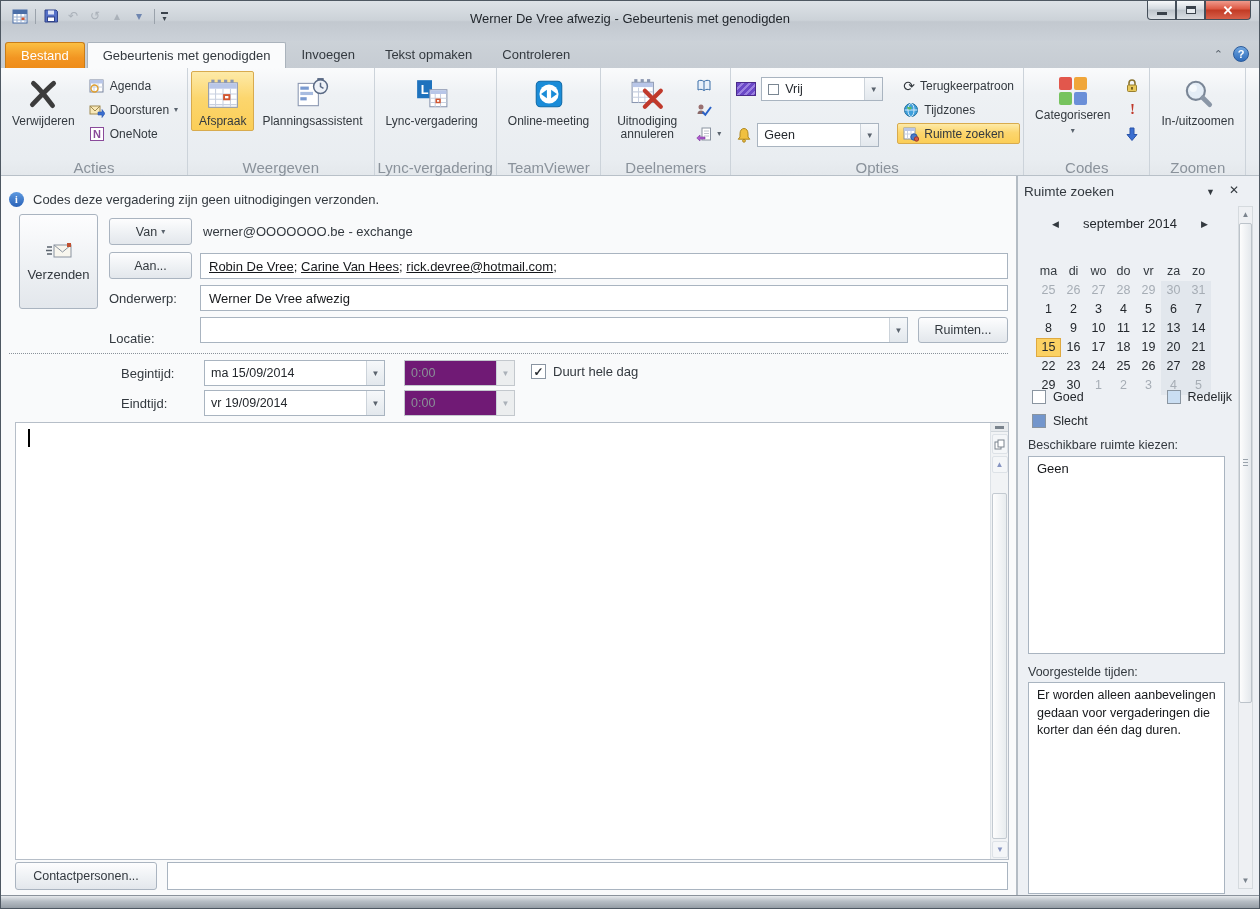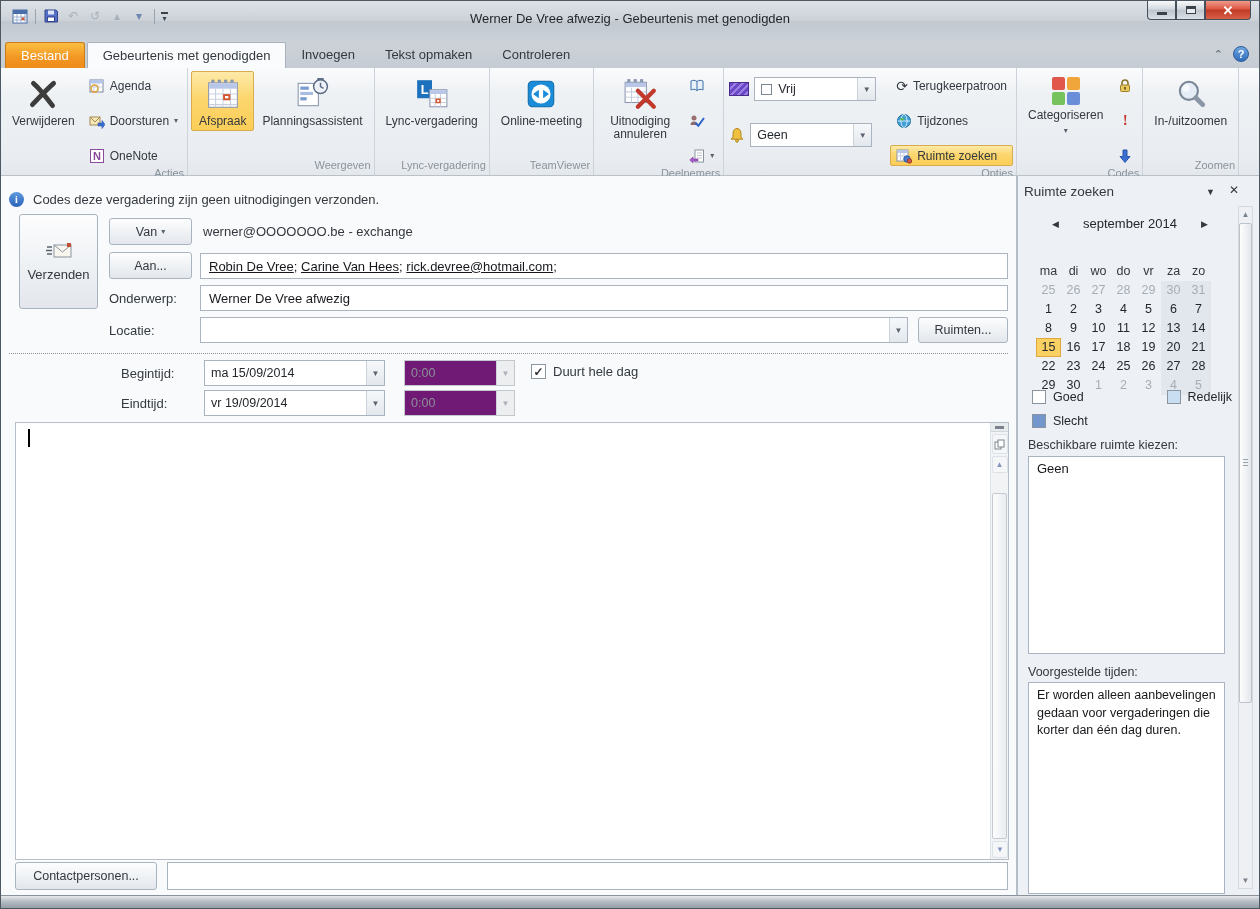--- a/index.html
+++ b/index.html
@@ -44,27 +44,27 @@
   .helpbtn { width:16px; height:16px; border-radius:50%; background:linear-gradient(#6fa6e0,#2f6cbb);
     color:#fff; font-size:11px; font-weight:bold; display:flex; align-items:center; justify-content:center;
     border:1px solid #2a5a9a; }
 
   
   .ribbon { height:108px; flex:0 0 108px; display:flex;
     background:linear-gradient(#fafbfc, #eef1f4 25%, #e9edf1 85%, #e4e8ec);
     border-bottom:1px solid #b8c0c8; }
   .rgroup { display:flex; flex-direction:column; border-right:1px solid #ccd3da; padding:3px 3px 0 3px; }
   .rgroup-content { flex:1; display:flex; align-items:flex-start; }
-  .rgroup-label { height:17px; text-align:right; font-size:11px; color:#8a929b; padding-top:1px; }
+  .rgroup-label { height:17px; text-align:center; font-size:15px; color:#8a929b; padding-top:1px; }
   .bigbtn { display:flex; flex-direction:column; align-items:center; justify-content:flex-start;
     gap:4px; padding:5px 7px 2px 7px; min-width:56px; border:1px solid transparent; border-radius:2px; }
   .bigbtn .blabel { font-size:12px; line-height:13px; color:#33393f; text-align:center; }
   .bigbtn.hl { background:linear-gradient(#fdeaa8, #fcd66e 45%, #fbce57);
     border:1px solid #d8ab4e; }
-  .smallcol { display:flex; flex-direction:column; justify-content:flex-start; gap:14px; padding-top:4px; }
+  .smallcol { display:flex; flex-direction:column; justify-content:flex-start; gap:3px; padding-top:4px; }
   .smallbtn { display:flex; align-items:center; gap:5px; height:21px; padding:0 5px;
     font-size:12px; color:#33393f; border:1px solid transparent; border-radius:2px; }
   .smallbtn.hl { background:linear-gradient(#fdeaa8, #fcd66e 45%, #fbce57); border:1px solid #d8ab4e; }
   .mini-arrow { font-size:8px; color:#5a636d; }
   .i32 { width:34px; height:34px; }
   .i16 { width:16px; height:16px; }
   .opties-left { display:flex; flex-direction:column; gap:22px; padding:6px 6px 0 2px; }
   .opt-row { display:flex; align-items:center; gap:5px; }
   .combo { display:flex; align-items:center; background:#fff; border:1px solid #a9b4c0;
     height:24px; font-size:12.5px; color:#24282d; padding-left:6px; }
@@ -475,21 +475,21 @@
       <div class="btn abs" style="left:108px;top:76px;width:83px;height:27px">
         <span>Aan...</span>
       </div>
       <div class="field abs" style="left:199px;top:77px;width:808px;height:26px">
         <span><span class="recipient">Robin De Vree</span>; <span class="recipient">Carine Van Hees</span>; <span class="recipient">rick.devree@hotmail.com</span>;</span>
       </div>
 
       <div class="flabel abs" style="left:108px;top:115px">Onderwerp:</div>
       <div class="field abs" style="left:199px;top:109px;width:808px;height:26px">Werner De Vree afwezig</div>
 
-      <div class="flabel abs" style="left:108px;top:147px">Locatie:</div>
+      <div class="flabel abs" style="left:108px;top:155px">Locatie:</div>
       <div class="combo abs" style="left:199px;top:141px;width:708px;height:26px">
         <span class="fill"></span>
         <span class="arrow">▼</span>
       </div>
       <div class="btn abs" style="left:917px;top:141px;width:90px;height:26px">Ruimten...</div>
 
       <div class="dotted abs"></div>
 
       <div class="flabel abs" style="left:120px;top:190px">Begintijd:</div>
       <div class="combo abs" style="left:203px;top:184px;width:181px;height:26px">

